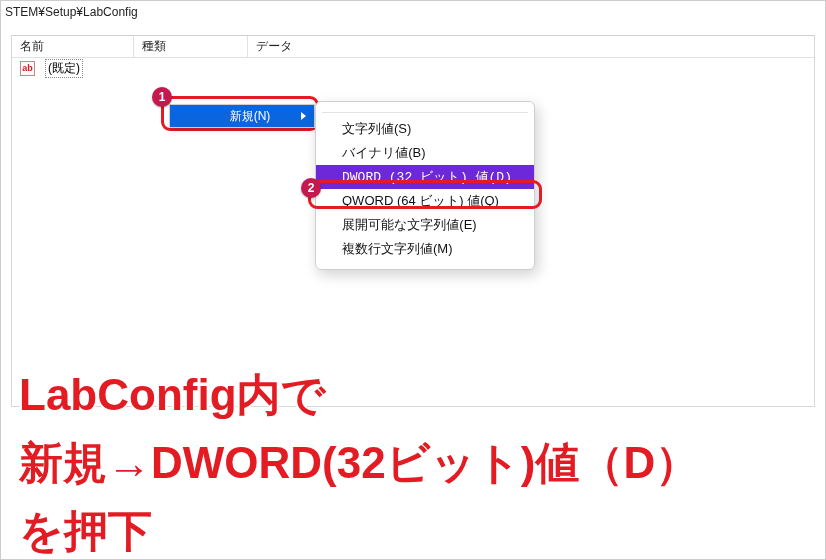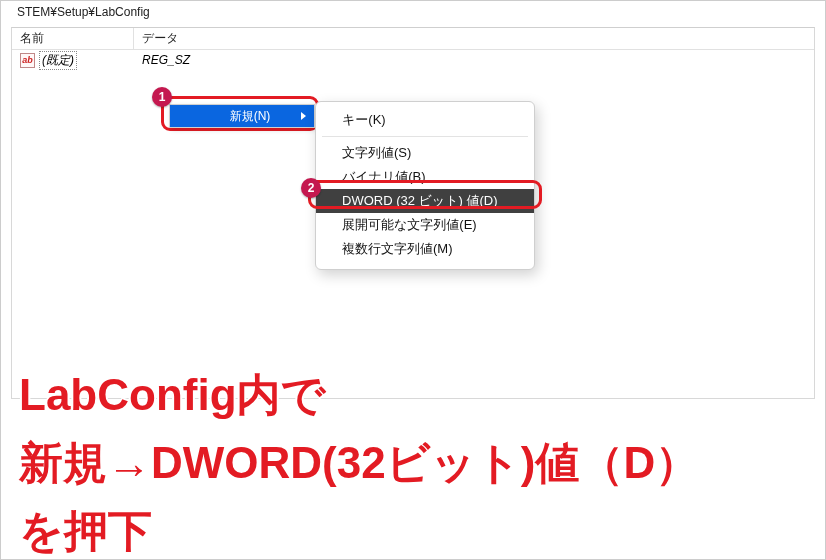--- a/index.html
+++ b/index.html
@@ -6,25 +6,25 @@
     body {
       width: 826px; height: 560px;
       font-family: "Meiryo UI", "Yu Gothic UI", "Segoe UI", sans-serif;
       font-size: 12px;
       background: #ffffff;
       position: relative;
       border: 1px solid #ccc;
       overflow: hidden;
     }
     .addr {
-      padding: 4px 6px 4px 16px;
+      padding: 4px 6px 4px 4px;
       color: #222;
     }
     .list-pane {
-      margin: 4px 10px 8px 10px;
+      margin: 12px 10px 8px 10px;
       border: 1px solid #d8d8d8;
       border-top: 1px solid #cfcfcf;
       background: #fff;
       height: 372px;
       position: relative;
     }
     .list-header {
       display: flex;
       height: 22px;
       align-items: center;
@@ -39,21 +39,21 @@
       color: #222;
     }
     .col-name  { width: 122px; }
     .col-type  { width: 114px; }
     .col-data  { flex: 1; border-right: none !important; }
     .list-row {
       display: flex;
       height: 20px;
       align-items: center;
     }
-    .cell { padding-left: 8px; display: flex; align-items: center; gap: 4px; height: 100%; font-style: italic; }
+    .cell { padding-left: 8px; display: flex; align-items: center; gap: 10px; height: 100%; }
     .cell-name { width: 122px; }
     .cell-type { width: 114px; }
     .cell-data { flex: 1; }
     .ab-icon {
       width: 15px; height: 15px;
       border: 1px solid #c08888;
       background: #fff8f8;
       display: flex; align-items: center; justify-content: center;
       font-size: 9px; color: #c22; font-weight: bold;
       line-height: 1;
@@ -129,21 +129,21 @@
     }
     .ctx2-highlight-frame {
       position: absolute;
       left: 307px; top: 179px;
       width: 234px; height: 29px;
       border: 3px solid #e31b23;
       border-radius: 9px;
       pointer-events: none;
     }
     .ctx2-item.sel {
-      background: #404040; color: #fff;
+      background: #6d28d9; color: #fff; font-family: Liberation Mono, monospace;
     }
 
     
     .caption {
       position: absolute;
       left: 18px; top: 360px;
       right: 10px;
       font-family: "Yu Gothic", "Meiryo", sans-serif;
       font-weight: 800;
       font-size: 44px;
@@ -158,46 +158,46 @@
     }
   </style>
 </head>
 <body>
 
 <div class="addr">STEM¥Setup¥LabConfig</div>
 
 <div class="list-pane">
   <div class="list-header">
     <div class="col col-name">名前</div>
+    <div class="col col-type">種類</div>
     <div class="col col-data">データ</div>
   </div>
   <div class="list-row">
     <div class="cell cell-name">
       <span class="ab-icon">ab</span>
       <span class="default-name">(既定)</span>
     </div>
-    <div class="cell cell-type">REG_SZ</div>
   </div>
 </div>
 
 <div class="ctx1-wrap">
   <div class="ctx1">
     <div class="ctx1-item">
       <span>新規(N)</span>
       <span class="arrow"></span>
     </div>
   </div>
 </div>
 
 <div class="ctx2">
-  <div class="ctx2-item">キー(K)</div>
   <div class="ctx2-sep"></div>
   <div class="ctx2-item">文字列値(S)</div>
   <div class="ctx2-item">バイナリ値(B)</div>
   <div class="ctx2-item sel">DWORD (32 ビット) 値(D)</div>
+  <div class="ctx2-item">QWORD (64 ビット) 値(Q)</div>
   <div class="ctx2-item">展開可能な文字列値(E)</div>
   <div class="ctx2-item">複数行文字列値(M)</div>
 </div>
 <div class="ctx2-highlight-frame"></div>
 
 <div class="badge badge1">1</div>
 <div class="badge badge2">2</div>
 
 <div class="caption">LabConfig内で
 新規→DWORD(32ビット)値（D）

